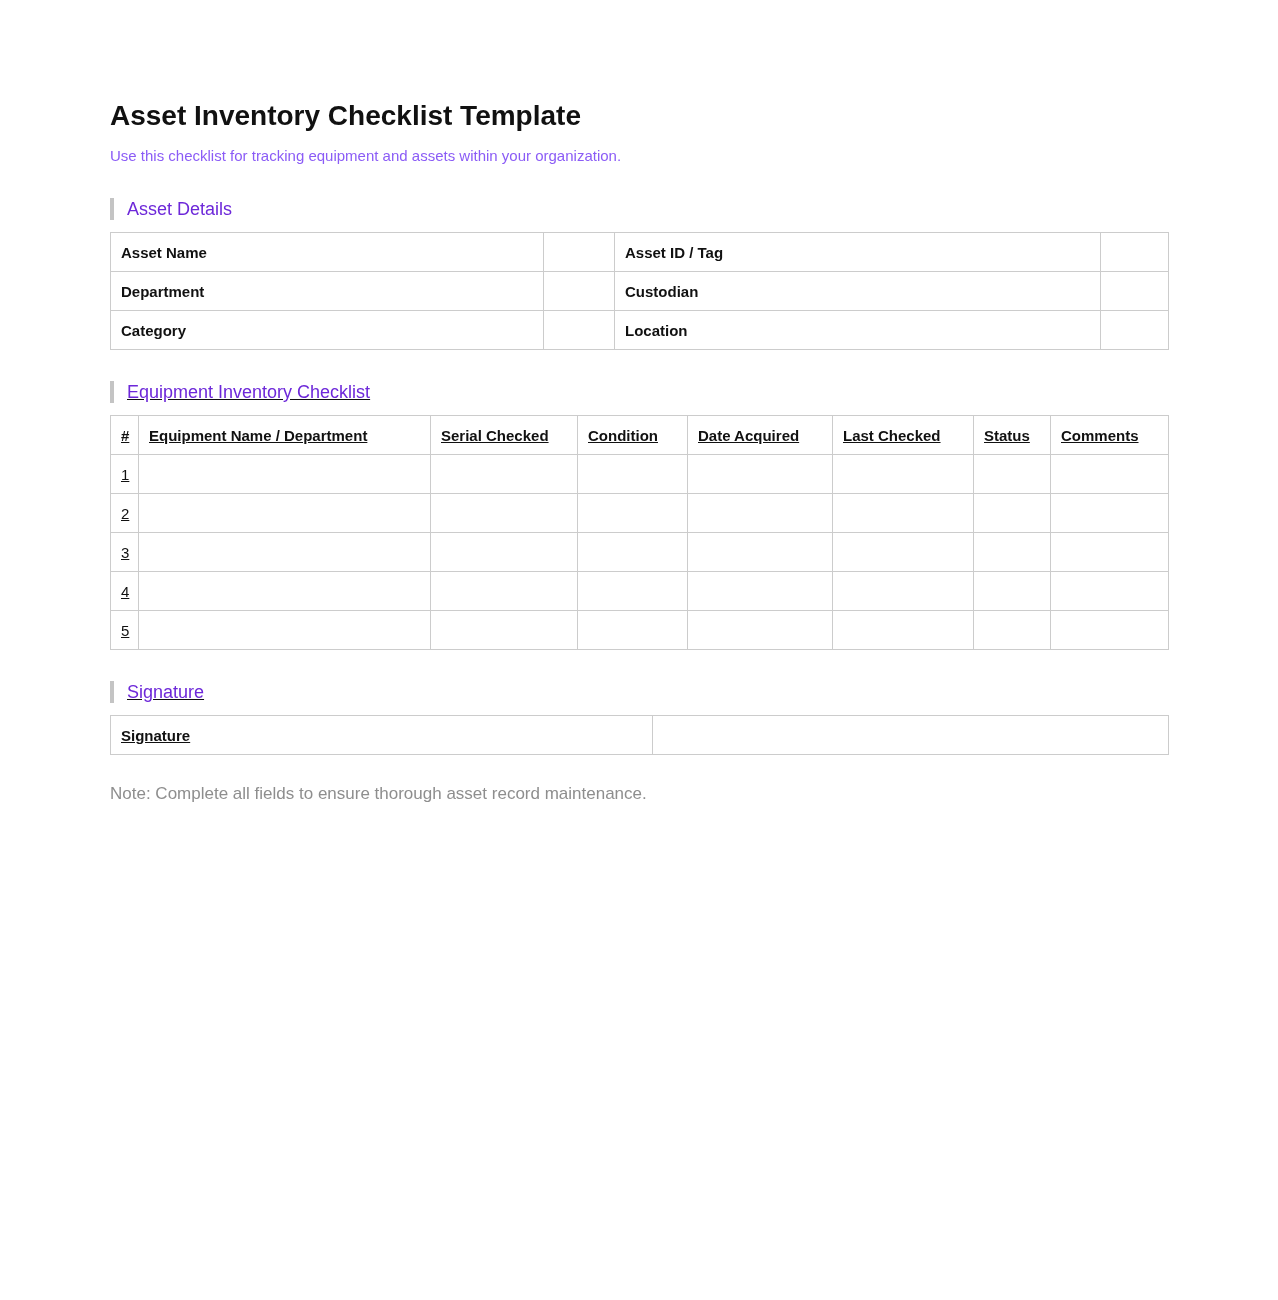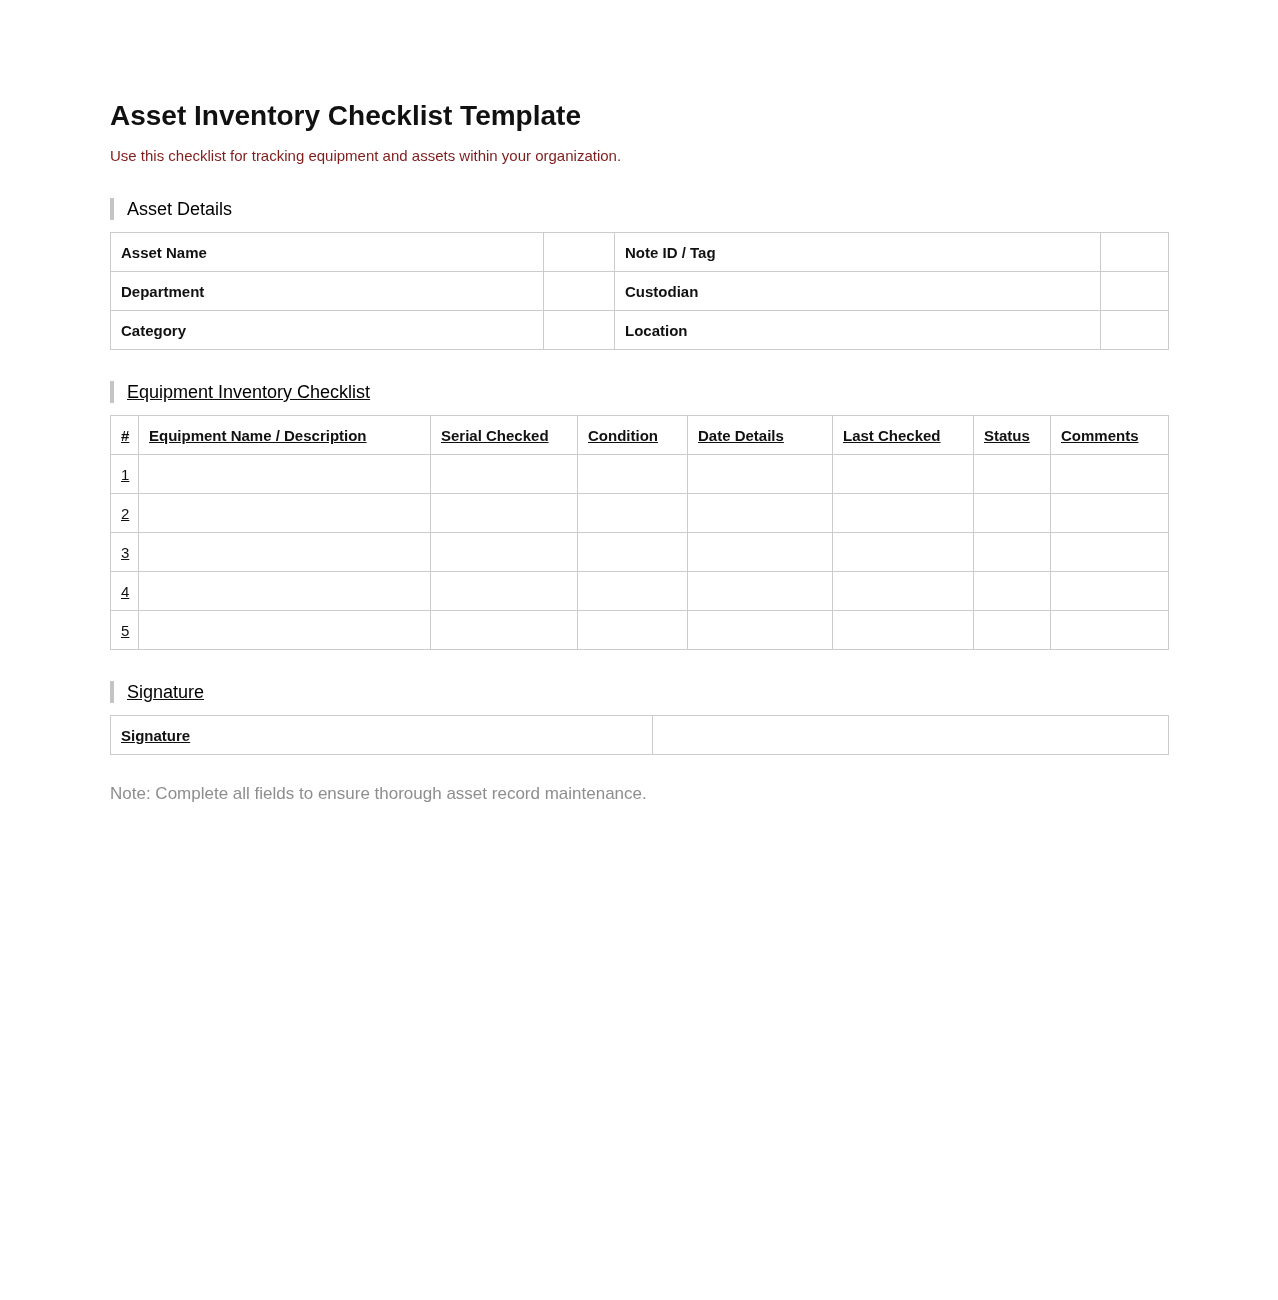--- a/index.html
+++ b/index.html
@@ -17,30 +17,30 @@
     margin: 0;
     font-size: 28px;
     line-height: 33px;
     font-weight: bold;
     color: #111111;
   }
   p.subtitle {
     margin: 15px 0 0 0;
     font-size: 15px;
     line-height: 18px;
-    color: #7f1d1d;
+    color: #8b5cf6;
   }
   section.sec { margin-top: 33px; }
   section.sec2 { margin-top: 31px; text-decoration: underline; }
   h2.sec-heading {
     margin: 0 0 12px 0;
     font-size: 18px;
     line-height: 22px;
     font-weight: 400;
-    color: #000000;
+    color: #6d28d9;
     border-left: 4px solid #c4c4c4;
     padding-left: 13px;
   }
   table.grid {
     border-collapse: collapse;
     table-layout: fixed;
     width: 1058px;
   }
   table.grid td, table.grid th {
     border: 1px solid #cccccc;
@@ -76,21 +76,21 @@
       <colgroup>
         <col style="width:433px">
           <col style="width:71px">
           <col style="width:486px">
           <col style="width:68px">
       </colgroup>
       <tbody>
         <tr>
           <td class="lbl">Asset Name</td>
           <td></td>
-          <td class="lbl">Note ID / Tag</td>
+          <td class="lbl">Asset ID / Tag</td>
           <td></td>
         </tr>
         <tr>
           <td class="lbl">Department</td>
           <td></td>
           <td class="lbl">Custodian</td>
           <td></td>
         </tr>
         <tr>
           <td class="lbl">Category</td>
@@ -111,24 +111,24 @@
           <col style="width:147px">
           <col style="width:110px">
         <col style="width:145px">
           <col style="width:141px">
           <col style="width:77px">
           <col style="width:118px">
       </colgroup>
       <thead>
         <tr>
           <th class="num-cell">#</th>
-          <th>Equipment Name / Description</th>
+          <th>Equipment Name / Department</th>
           <th>Serial Checked</th>
           <th>Condition</th>
-          <th>Date Details</th>
+          <th>Date Acquired</th>
           <th>Last Checked</th>
           <th>Status</th>
           <th>Comments</th>
         </tr>
       </thead>
       <tbody>
         <tr>
           <td class="num-cell">1</td>
           <td></td>
           <td></td>

